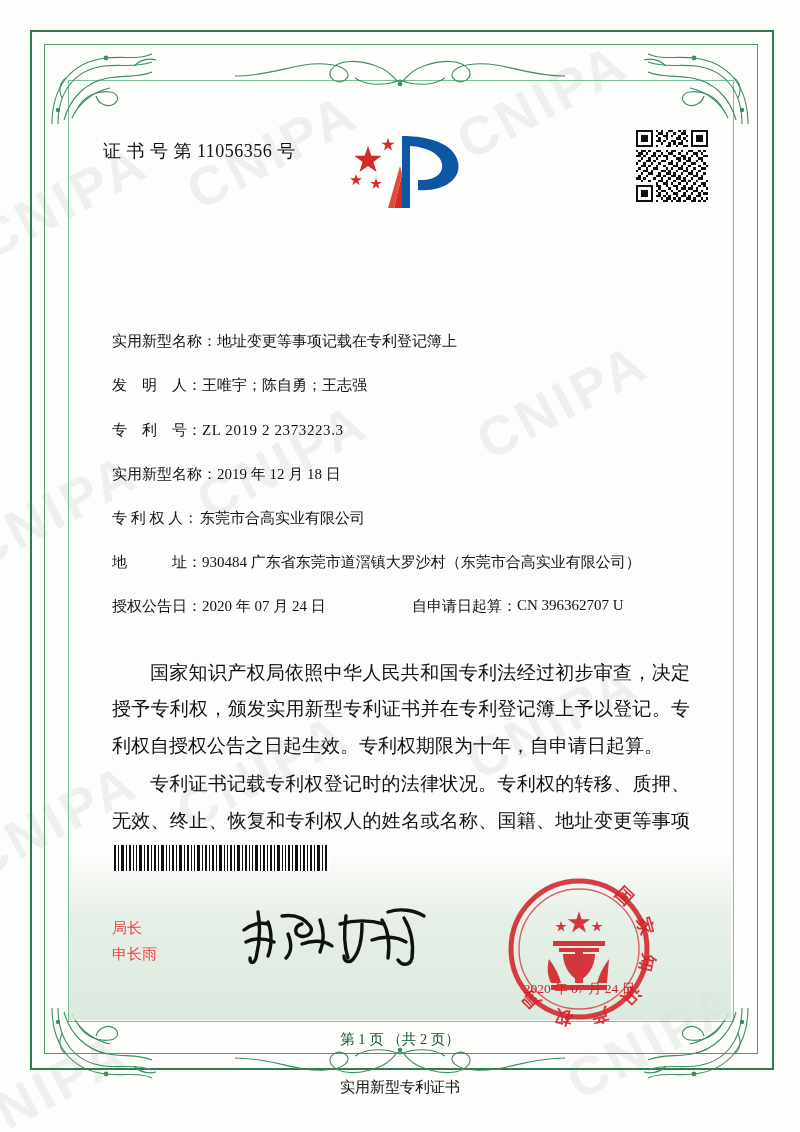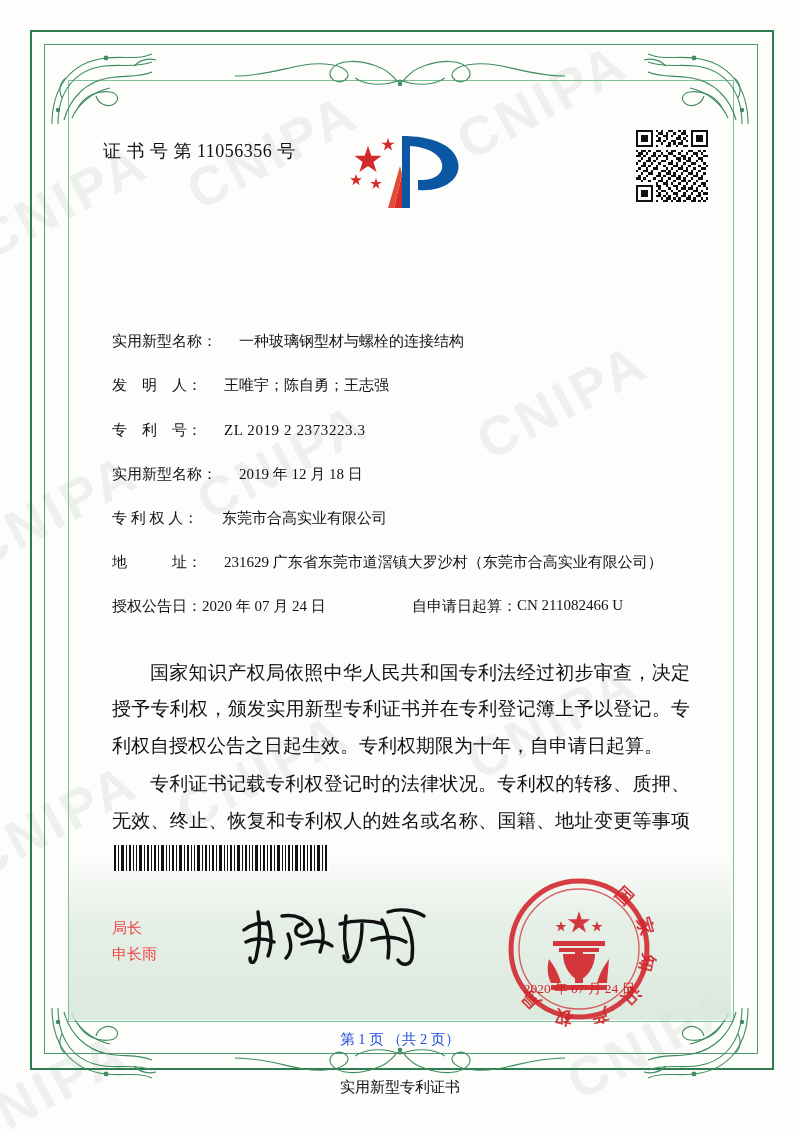--- a/index.html
+++ b/index.html
@@ -159,21 +159,20 @@
     top: 331px;
     width: 580px;
     font-size: 15px;
     color: #111;
   }
   .field-row {
     display: flex;
     align-items: center;
     margin-bottom: 22.5px;
     line-height: 1.45;
-    gap: 22px;
   }
   .field-label {
     flex: 0 0 88px;
     white-space: nowrap;
     letter-spacing: 0px;
   }
   .field-value {
     flex: 1 1 auto;
     word-break: break-all;
   }
@@ -267,21 +266,21 @@
     z-index: 8;
     font-family: "Liberation Serif", serif;
   }
 
   .page-number {
     position: absolute;
     left: 0; right: 0;
     top: 1030px;
     text-align: center;
     font-size: 14.5px;
-    color: #1d4ed8;
+    color: #14532d;
     z-index: 6;
   }
   .footer-note {
     position: absolute;
     left: 0; right: 0;
     top: 1078px;
     text-align: center;
     font-size: 15px;
     color: #111;
     z-index: 6;
@@ -628,21 +627,21 @@
           <polygon points="44,50 45.4,54.1 49.7,54.1 46.2,56.6 47.5,60.7 44,58.2 40.5,60.7 41.8,56.6 38.3,54.1 42.6,54.1"></polygon>
         </g>
       </svg>
     </div>
 
 
     <div class="fields">
 
       <div class="field-row">
         <div class="field-label">实用新型名称：</div>
-        <div class="field-value">一种玻璃钢型材与螺栓的连接结构</div>
+        <div class="field-value">地址变更等事项记载在专利登记簿上</div>
       </div>
 
       <div class="field-row">
         <div class="field-label">发　明　人：</div>
         <div class="field-value">王唯宇；陈自勇；王志强</div>
       </div>
 
       <div class="field-row">
         <div class="field-label">专　利　号：</div>
         <div class="field-value num">ZL 2019 2 2373223.3</div>
@@ -653,31 +652,31 @@
         <div class="field-value">2019 年 12 月 18 日</div>
       </div>
 
       <div class="field-row">
         <div class="field-label">专 利 权 人：</div>
         <div class="field-value">东莞市合高实业有限公司</div>
       </div>
 
       <div class="field-row">
         <div class="field-label">地　　　址：</div>
-        <div class="field-value">231629 广东省东莞市道滘镇大罗沙村（东莞市合高实业有限公司）</div>
+        <div class="field-value">930484 广东省东莞市道滘镇大罗沙村（东莞市合高实业有限公司）</div>
       </div>
 
       <div class="row-2col">
         <div class="half-a">
           <div class="lbl">授权公告日：</div>
           <div class="field-value">2020 年 07 月 24 日</div>
         </div>
         <div class="half-b">
           <div class="lbl">自申请日起算：</div>
-          <div class="field-value">CN 211082466 U</div>
+          <div class="field-value">CN 396362707 U</div>
         </div>
       </div>
 
     </div>
 
     <div class="paragraphs">
       <p>国家知识产权局依照中华人民共和国专利法经过初步审查，决定授予专利权，颁发实用新型专利证书并在专利登记簿上予以登记。专利权自授权公告之日起生效。专利权期限为十年，自申请日起算。</p>
       <p>专利证书记载专利权登记时的法律状况。专利权的转移、质押、无效、终止、恢复和专利权人的姓名或名称、国籍、地址变更等事项记载在专利登记簿上。</p>
     </div>
 

